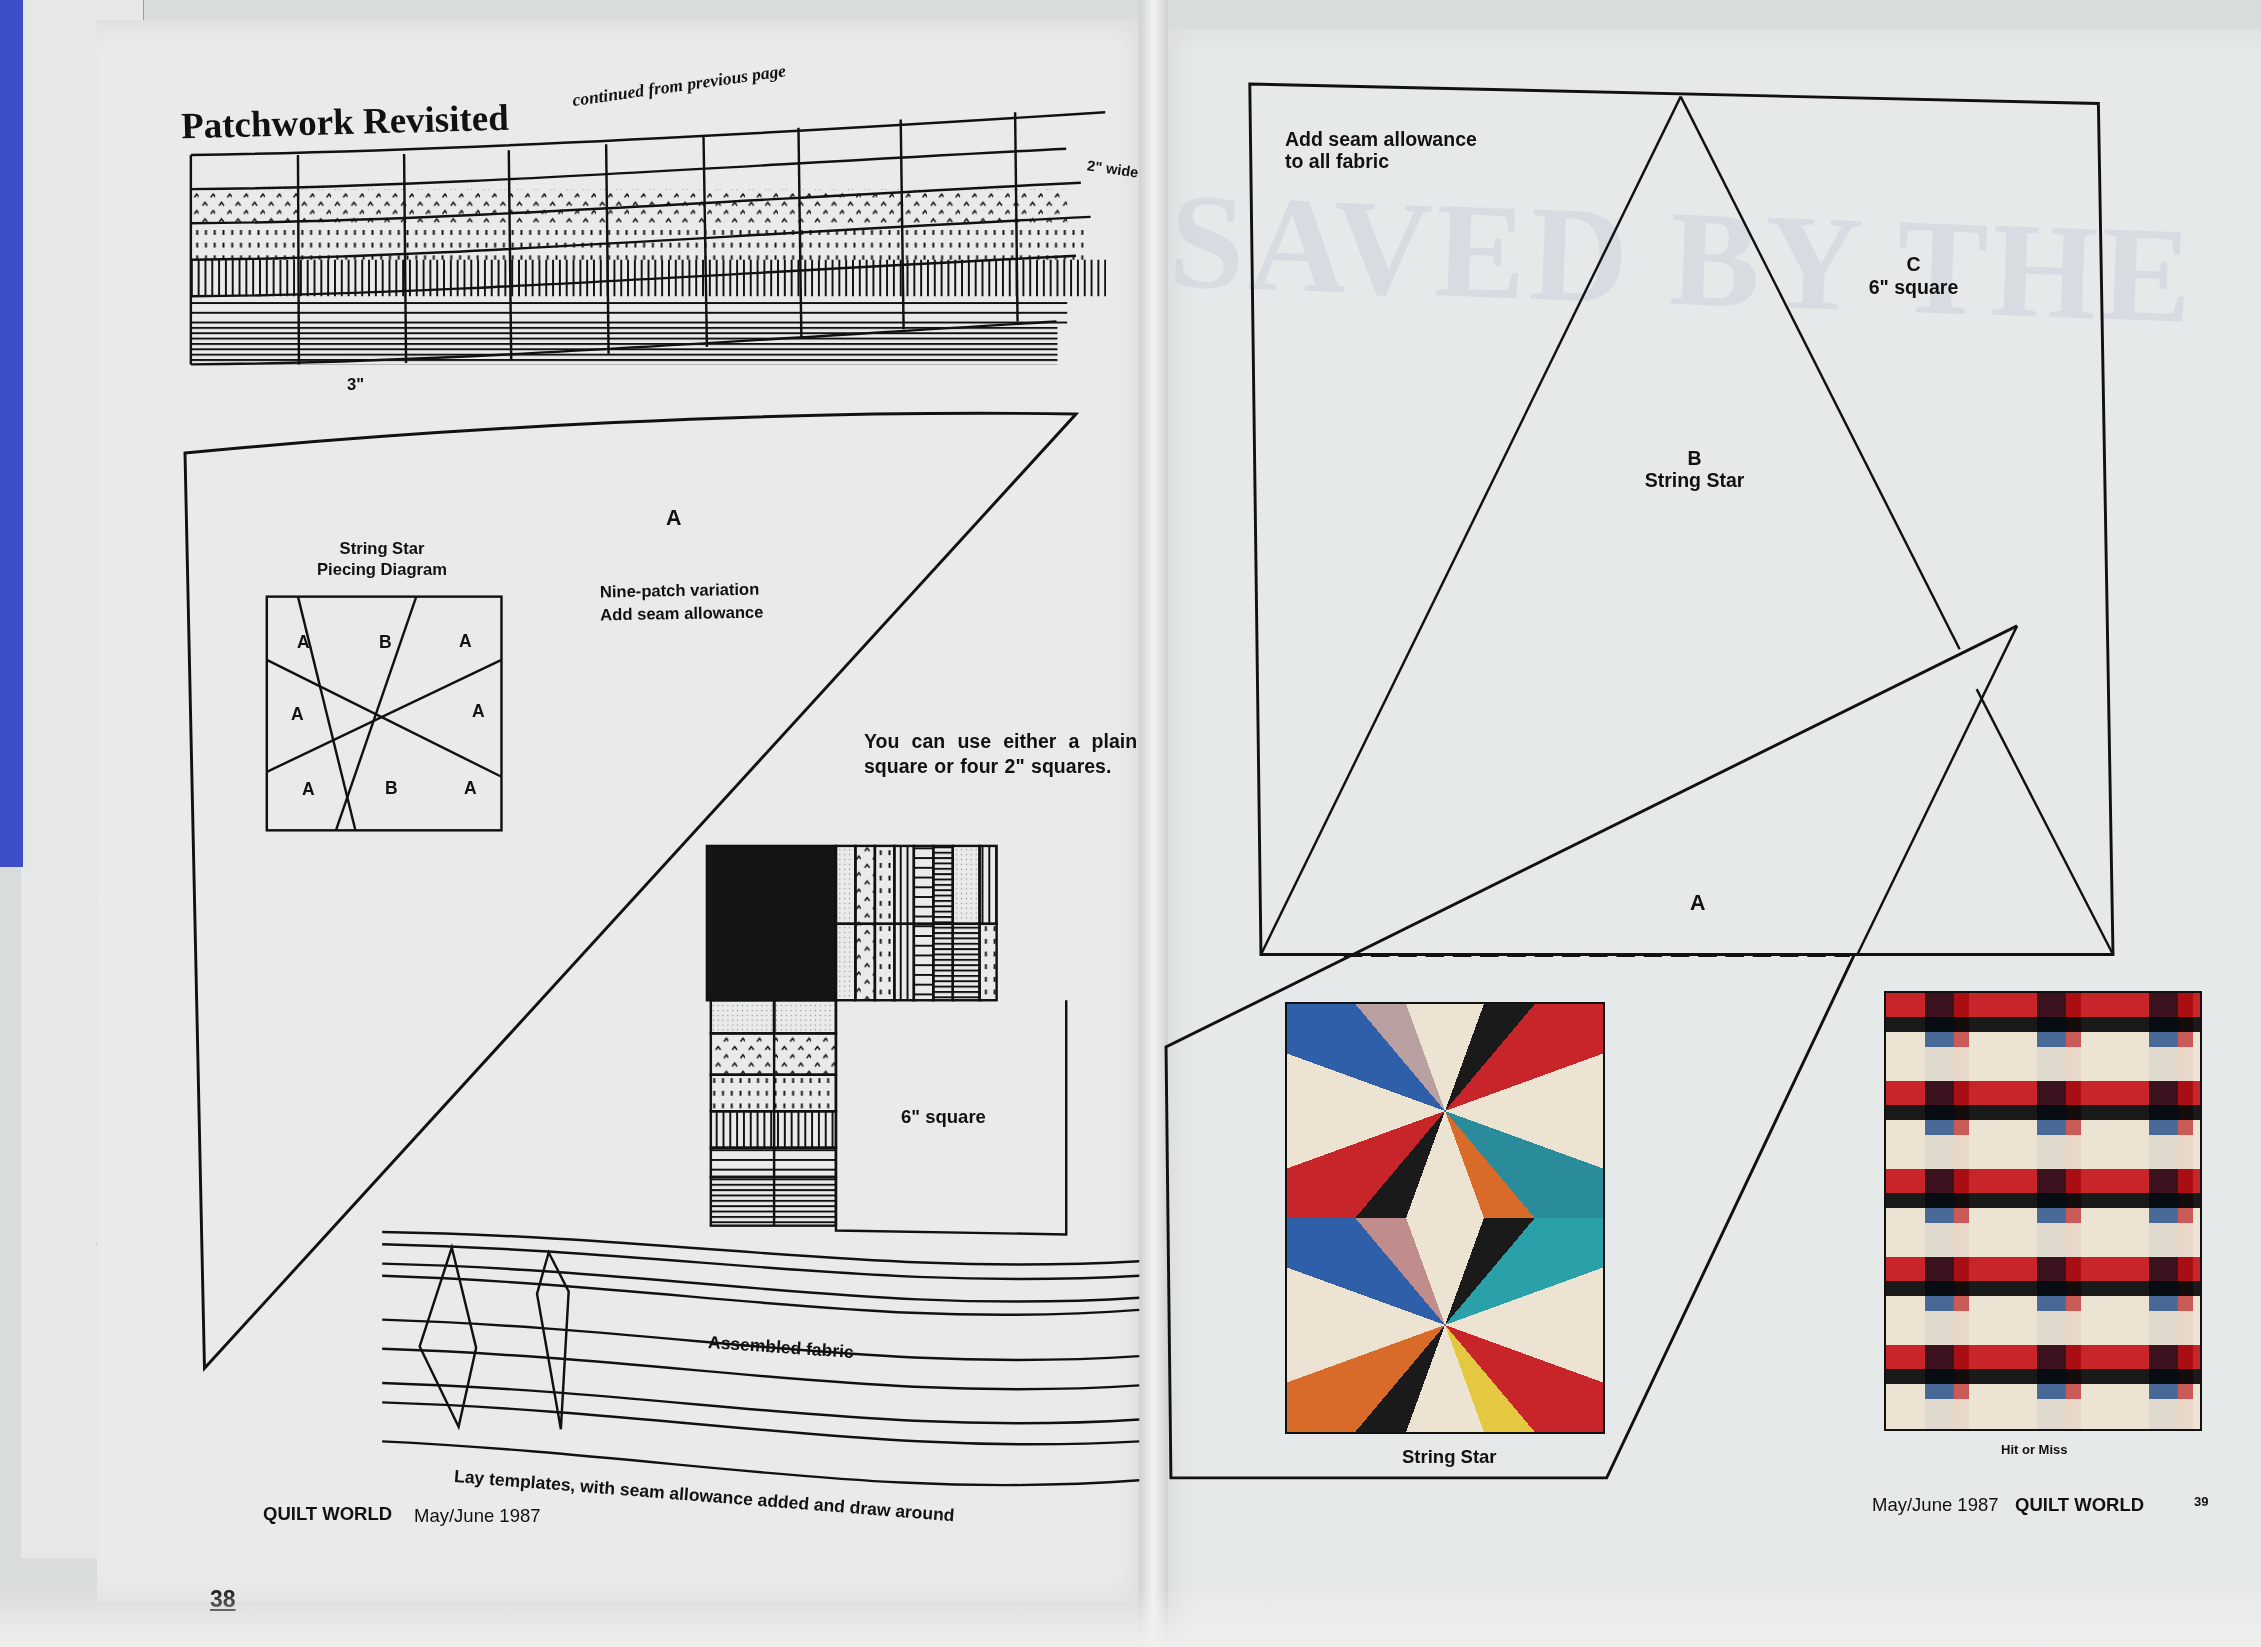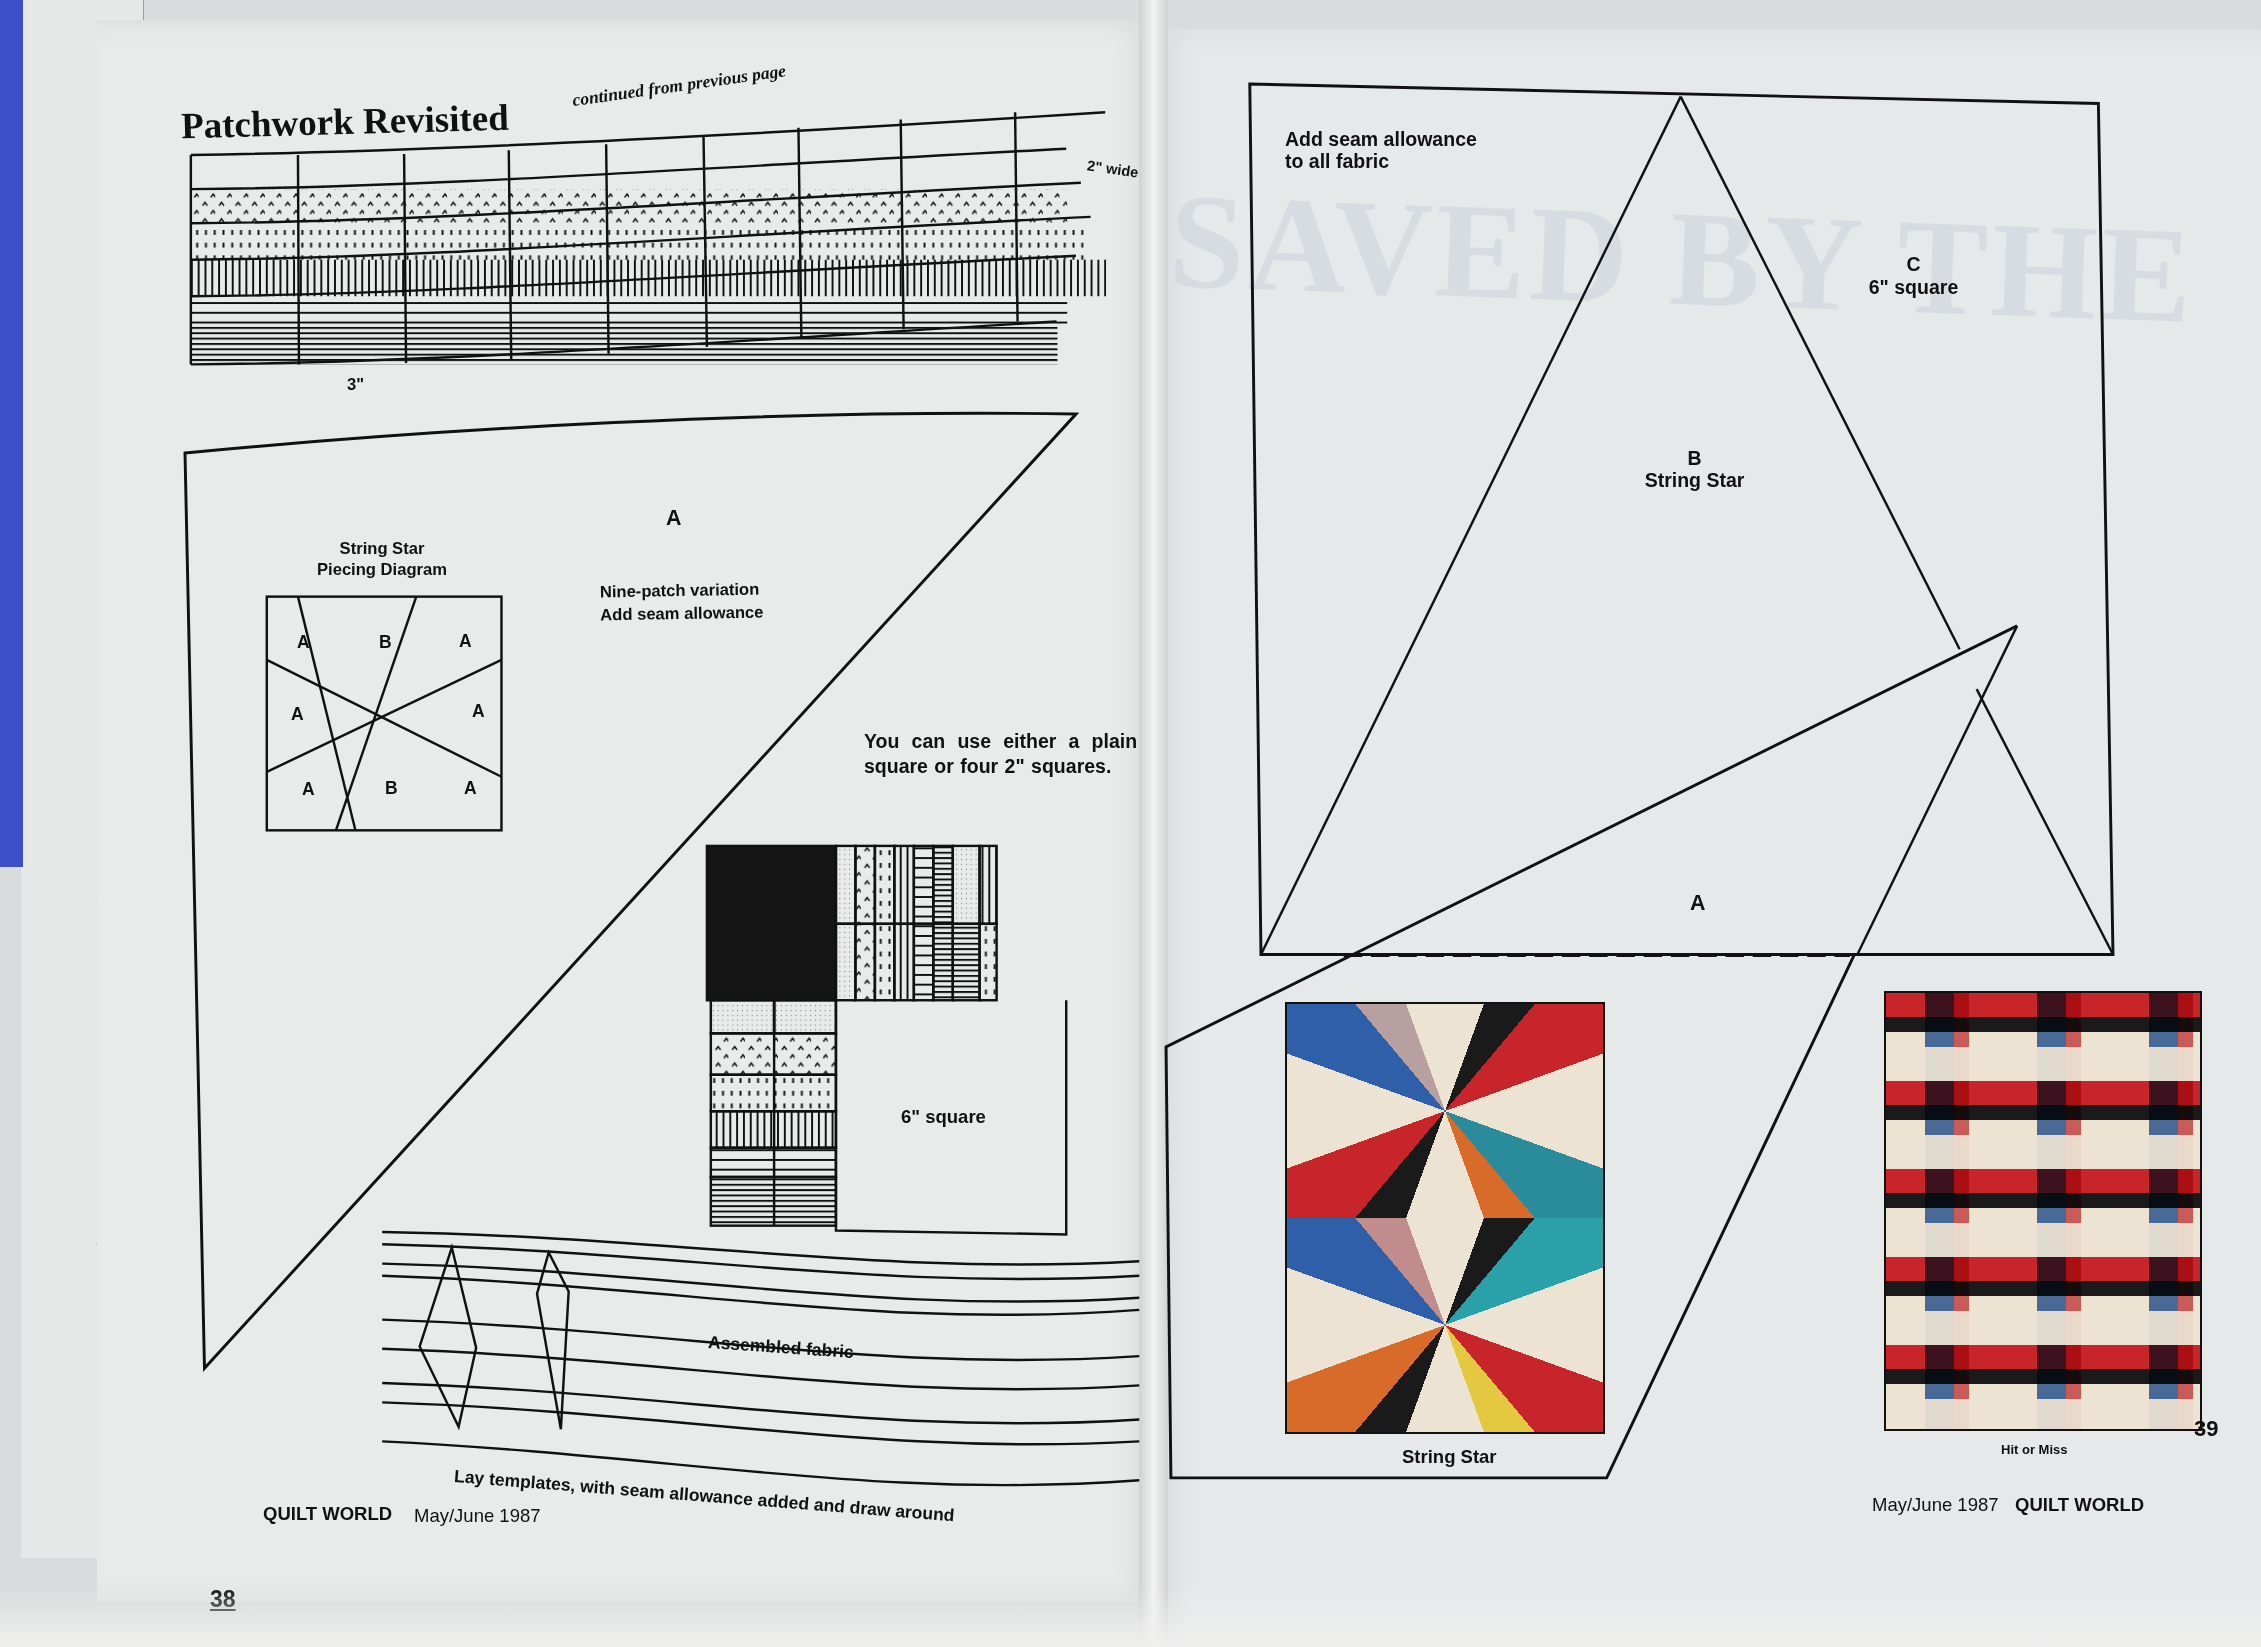--- a/index.html
+++ b/index.html
@@ -270,16 +270,16 @@
   <div style="position:absolute;inset:0;background:
     repeating-linear-gradient(90deg, transparent 0 39px, rgba(47,95,168,0.85) 39px 68px, rgba(200,37,43,0.7) 68px 83px, transparent 83px 112px);
     mix-blend-mode:multiply;"></div>
   <div style="position:absolute;inset:0;background:
     repeating-linear-gradient(180deg, transparent 0 54px, rgba(236,227,211,0.92) 54px 88px);"></div>
 </div>
 <div class="abs sans-b" style="left:2001px; top:1442px; font-size:13px;">Hit or Miss</div>
 
 <div class="abs sans" style="left:1872px; top:1494px; font-size:18.5px;">May/June 1987</div>
 <div class="abs sans-b" style="left:2015px; top:1494px; font-size:18.5px;">QUILT WORLD</div>
-<div class="abs sans-b" style="left:2194px; top:1416px; font-size:22px;">39</div>
+<div class="abs sans-b" style="left:2194px; top:1494px; font-size:13px;">39</div>
 
 <div id="bottom-fade" class="abs"></div>
 
 
 </body></html>

